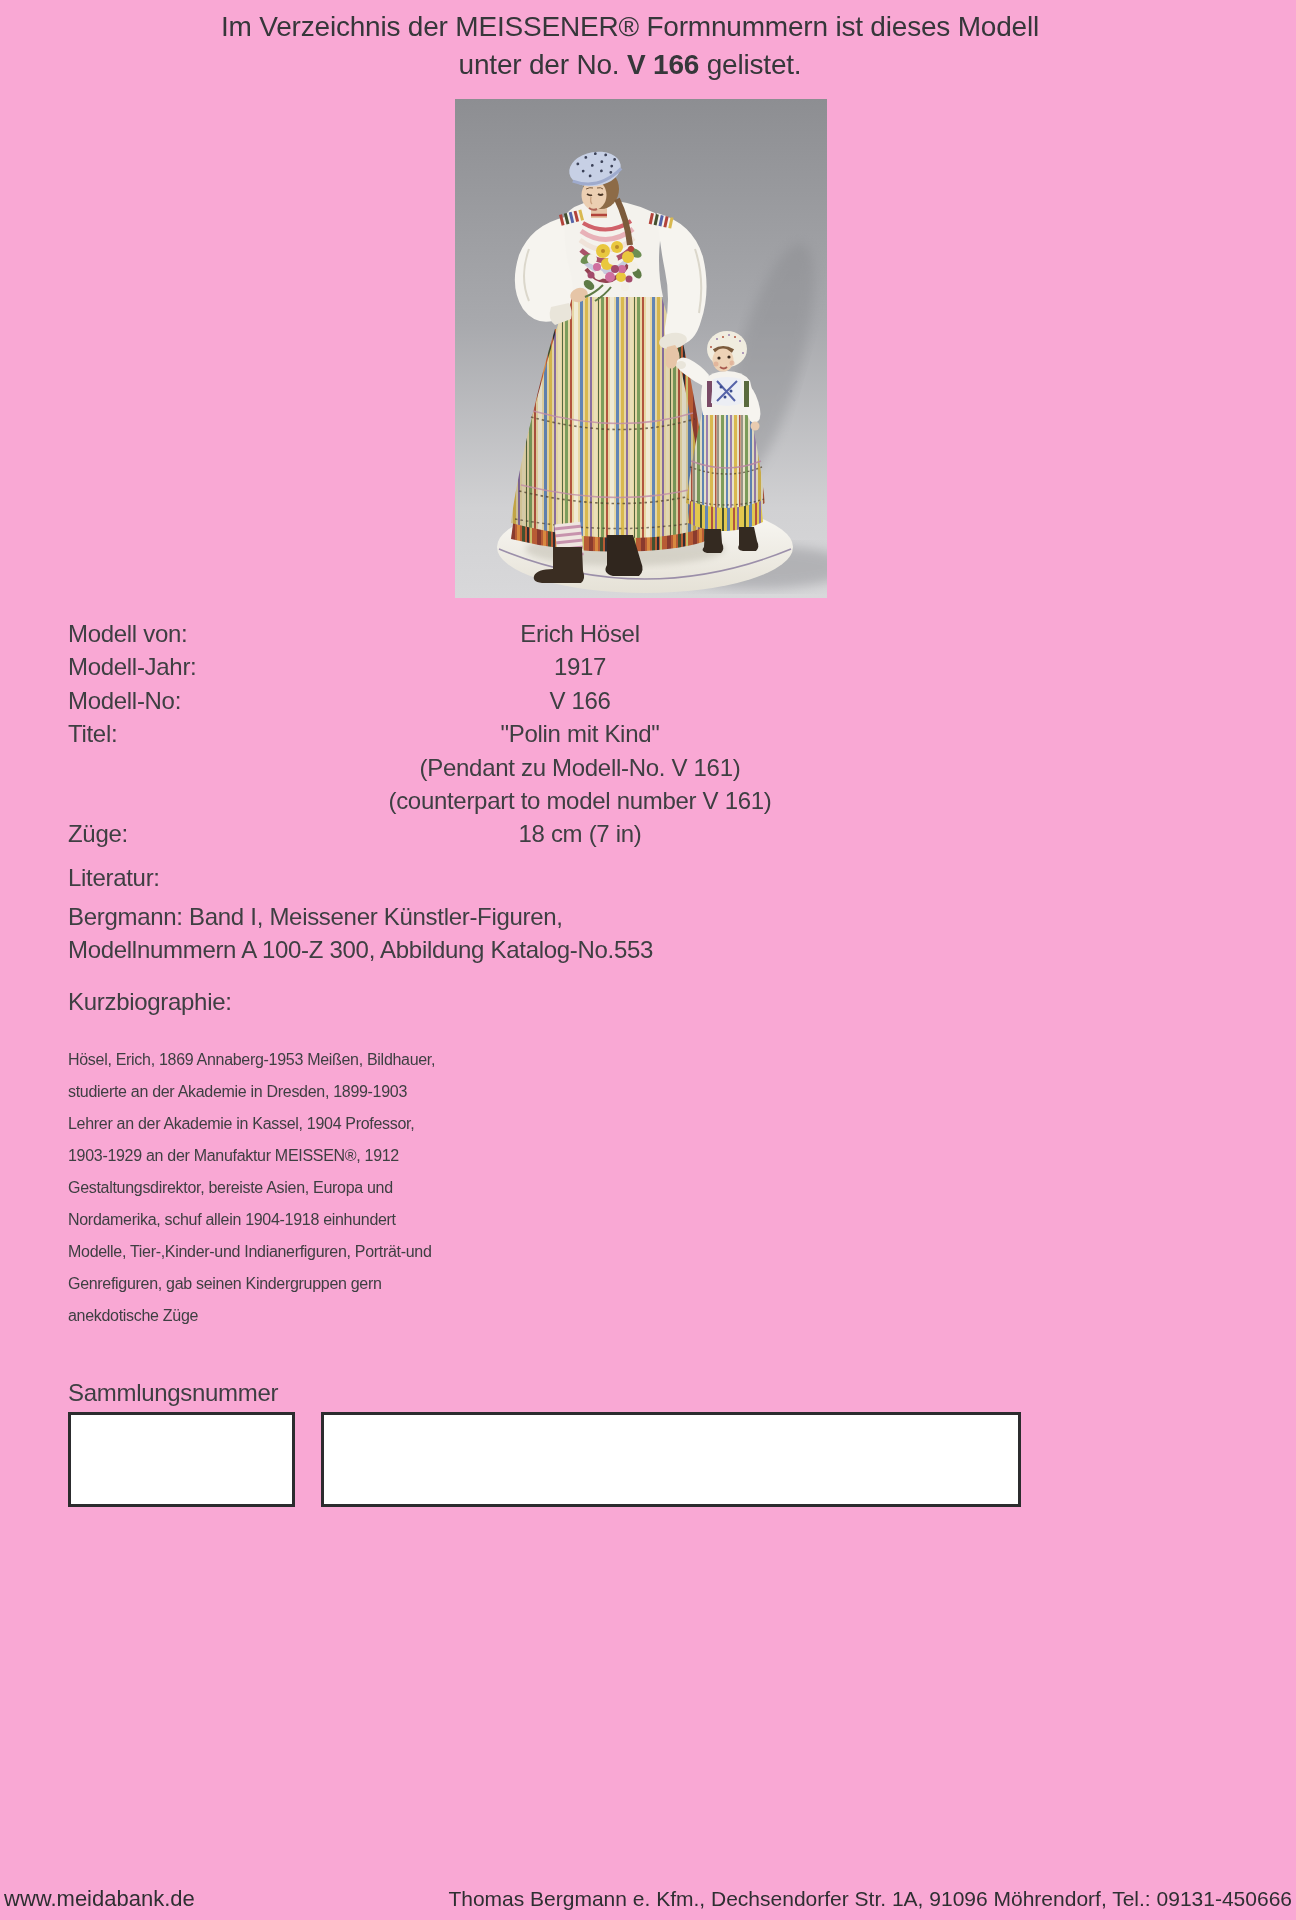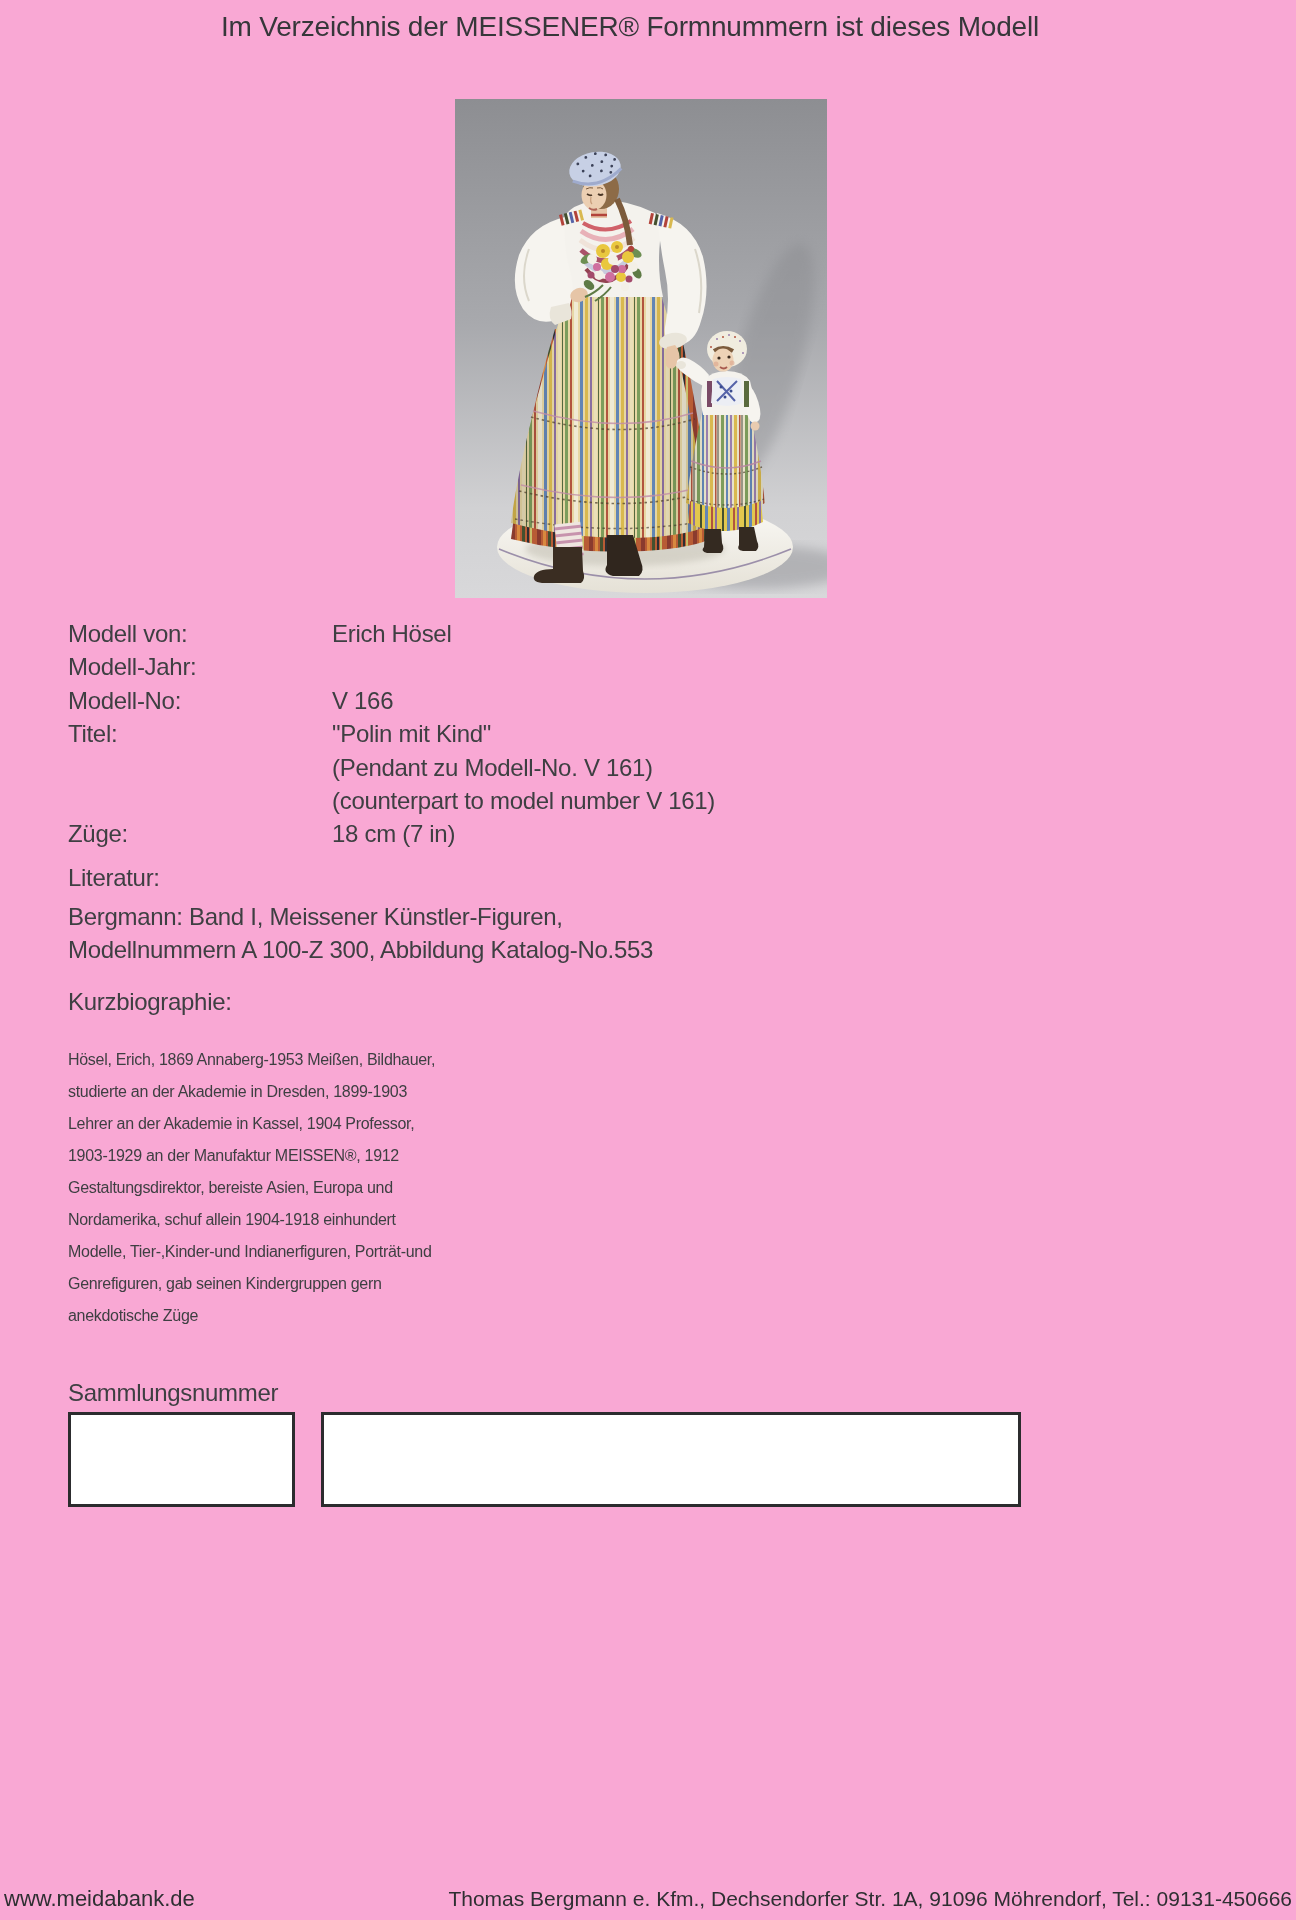--- a/index.html
+++ b/index.html
@@ -12,21 +12,21 @@
     font-size:28px;line-height:38px;letter-spacing:-0.2px;color:#36373a;}
   .header .model-no{font-weight:700;}
   
   .photo{position:absolute;left:455px;top:99px;width:372px;height:499px;}
   .photo svg{display:block;width:372px;height:499px;}
   
   .details{position:absolute;left:68px;top:617px;width:760px;
     font-size:24px;line-height:33.4px;letter-spacing:-0.3px;}
   .details .row{display:flex;}
   .details .lbl{width:264px;flex:0 0 264px;}
-  .details .val{flex:1;}
+  .details .val{flex:1;text-align:center;}
   
   .lit-heading{position:absolute;left:68px;top:864px;font-size:24px;letter-spacing:-0.3px;}
   .lit-body{position:absolute;left:68px;top:901px;font-size:24px;line-height:32.5px;
     letter-spacing:-0.3px;white-space:pre-line;}
   
   .bio-heading{position:absolute;left:68px;top:988px;font-size:24px;letter-spacing:-0.3px;}
   .bio-body{position:absolute;left:68px;top:1044px;width:640px;font-size:16px;
     line-height:32px;letter-spacing:-0.3px;white-space:pre-line;}
   
   .col-num-label{position:absolute;left:68px;top:1379px;font-size:24px;letter-spacing:-0.3px;}
@@ -40,20 +40,21 @@
     justify-content:space-between;align-items:baseline;font-size:21px;color:#2e2f32;gap:45px;}
   .footer .site{font-size:22px;}
 </style>
 </head>
 <body>
 
 <div class="page">
 
   <div class="header">
     <div>Im Verzeichnis der MEISSENER® Formnummern ist dieses Modell</div>
+    <div><span>unter der No. </span><span class="model-no">V 166</span><span> gelistet.</span></div>
   </div>
 
   <div class="photo">
     <svg viewBox="0 0 372 499" xmlns="http://www.w3.org/2000/svg">
       <defs>
         <linearGradient id="bgGrad" x1="0" y1="0" x2="0" y2="1">
           <stop offset="0" stop-color="#8d8e92"></stop>
           <stop offset="0.45" stop-color="#a8a9ad"></stop>
           <stop offset="0.82" stop-color="#d1d1d3"></stop>
           <stop offset="1" stop-color="#d8d8da"></stop>
@@ -282,20 +283,21 @@
     </svg>
   </div>
 
   <div class="details">
     <div class="row">
         <span class="lbl">Modell von:</span>
         <span class="val">Erich Hösel</span>
       </div>
     <div class="row">
         <span class="lbl">Modell-Jahr:</span>
+        <span class="val">1917</span>
       </div>
     <div class="row">
         <span class="lbl">Modell-No:</span>
         <span class="val">V 166</span>
       </div>
     <div class="row">
         <span class="lbl">Titel:</span>
         <span class="val">"Polin mit Kind"</span>
       </div>
     <div class="row">

